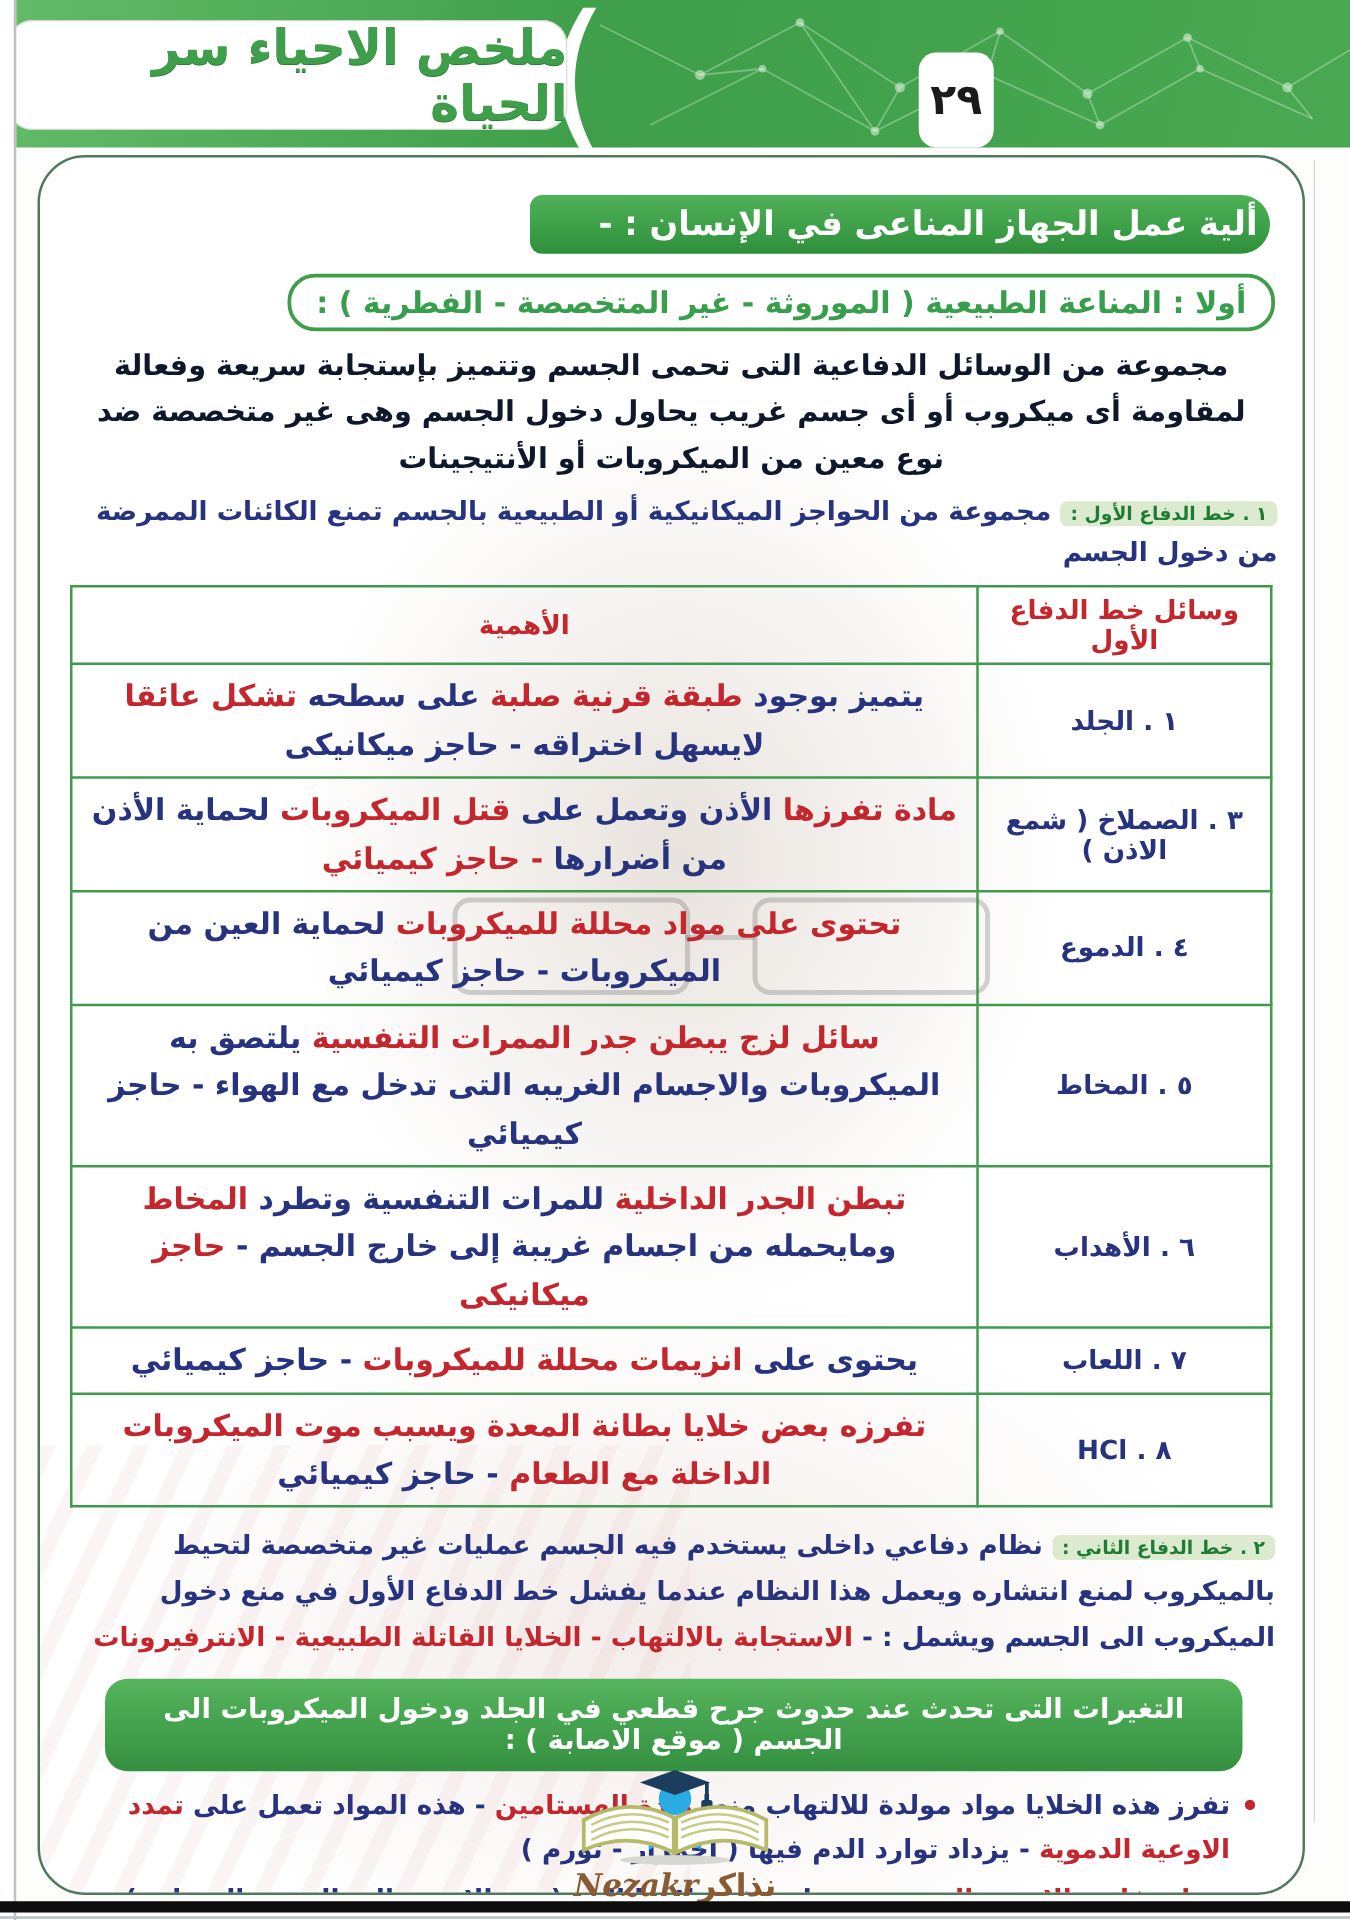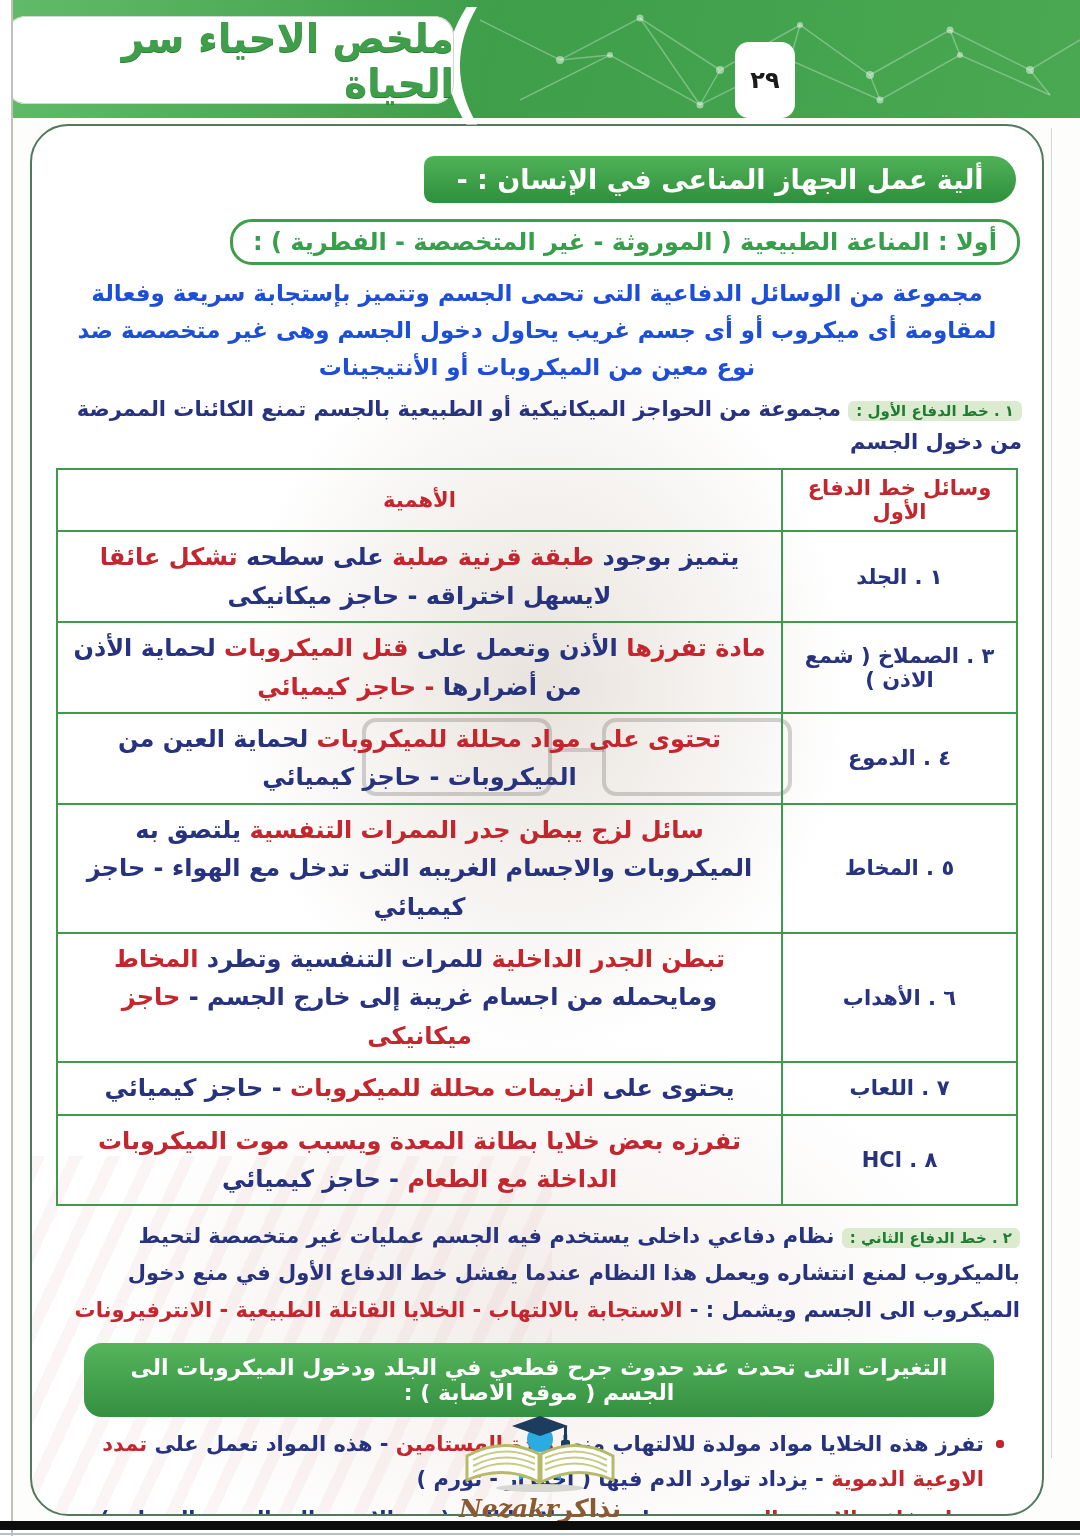--- a/index.html
+++ b/index.html
@@ -31,21 +31,21 @@
     text-shadow: 0 1px 0 #2c7d38;
   }
   .big-paren {
     position:absolute; left:436px; top:-16px; color:#ffffff;
     font-size:132px; font-weight:normal; z-index:6; direction:ltr;
   }
   .page-tab {
     position:absolute; left:735px; top:42px; width:60px; height:76px;
     background:#fff; border-radius:14px;
     display:flex; align-items:center; justify-content:center;
-    color:#1b1b1b; font-size:24px; z-index:6;
+    color:#1b1b1b; font-size:34px; z-index:6;
   }
   .scan-edge-left {
     position:absolute; left:0; top:0; width:13px; height:1536px;
     background:#ffffff; border-right:2px solid #bcc3bd; z-index:8;
   }
   .scan-line-right {
     position:absolute; left:1051px; top:128px; width:1px; height:1330px;
     background:#d7d7d7; z-index:8;
   }
   
@@ -73,29 +73,29 @@
     left:0; top:1030px; width:520px; height:430px; opacity:.5;
     background:repeating-linear-gradient(115deg, rgba(226,180,180,0.28) 0 12px, rgba(255,255,255,0) 12px 34px);
   }
   .content { position:relative; z-index:1; padding:14px 20px 0 20px; }
   
   .main-title {
     width:592px; margin:16px 6px 16px auto;  
     margin-right:6px; margin-left:auto;
     background:linear-gradient(#4fb257,#2f8f3c);
     border-radius:10px 24px 24px 10px;
-    color:#ffffff; font-size:27px; text-align:center; padding:8px 10px;
+    color:#ffffff; font-size:27px; text-align:right; padding:8px 10px;
   }
   .outline-box {
     background:#fff; border:3px solid #3f9e4a; border-radius:22px;
     color:#379e4b; text-align:center; padding:6px 20px;
     width:fit-content; margin:8px 2px 0 auto; font-size:24px;
   }
   .intro {
-    color:#1d4ed8; font-size:23px; text-align:center; line-height:1.6;
+    color:#0f172a; font-size:23px; text-align:center; line-height:1.6;
     margin:10px 4px 0 4px;
   }
   .hl-label {
     background:#dcead0; color:#1f7d33; border-radius:6px;
     padding:1px 8px; font-size:15px;
   }
   .def-line { font-size:21px; color:#27337e; margin:8px 0 0 0; line-height:1.55; }
   
   table.def-table {
     width:calc(100% - 8px); margin:10px auto 0 auto;

